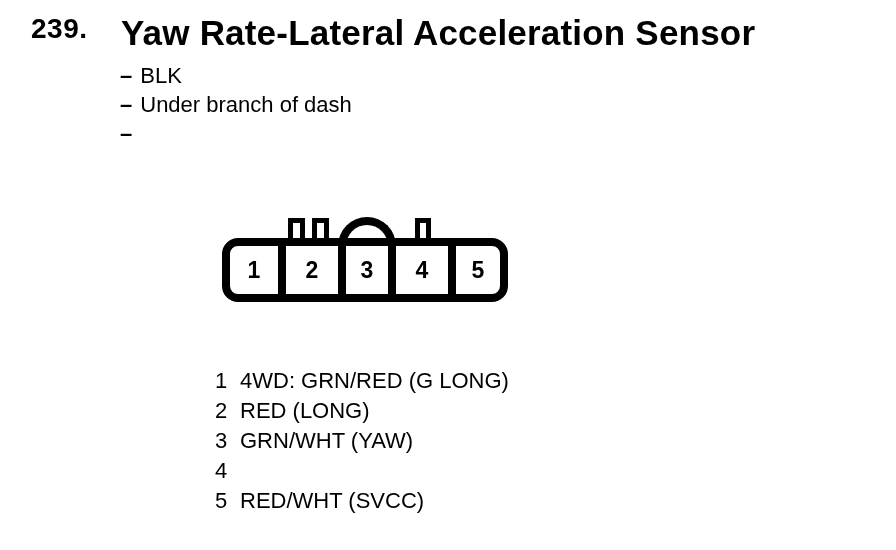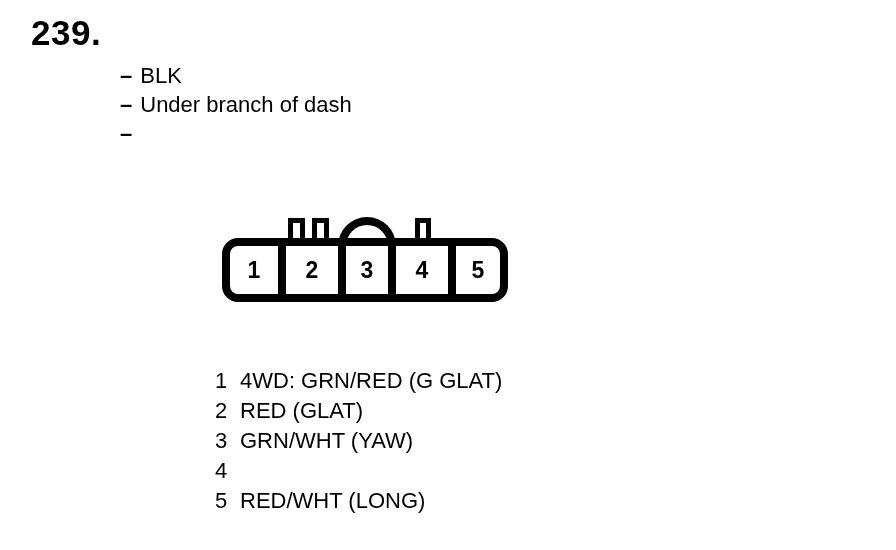--- a/index.html
+++ b/index.html
@@ -12,21 +12,21 @@
     color: #000000;
     font-family: "Liberation Sans", sans-serif;
     overflow: hidden;
   }
 
   
   .title-number {
     position: absolute;
     left: 31px;
     top: 13px;
-    font-size: 35px;
+    font-size: 28px;
     font-weight: bold;
     letter-spacing: 0.5px;
     white-space: nowrap;
     text-align: center;
   }
   .title-text {
     position: absolute;
     left: 121px;
     top: 13px;
     font-size: 35px;
@@ -135,20 +135,21 @@
   }
   .pin-row .pin-num { width: 25px; }
   .pin-row .pin-wire { }
 </style>
 </head>
 <body>
 
 <div class="page">
 
   <div class="title-number">239.</div>
+  <div class="title-text">Yaw Rate-Lateral Acceleration Sensor</div>
 
   <div class="notes">
     <div class="note-line">
       <span class="note-dash">–</span>
       <span class="note-text">BLK</span>
     </div>
     <div class="note-line">
       <span class="note-dash">–</span>
       <span class="note-text">Under branch of dash</span>
     </div>
@@ -170,32 +171,32 @@
     <div class="pin-cell-num p1">1</div>
     <div class="pin-cell-num p2">2</div>
     <div class="pin-cell-num p3">3</div>
     <div class="pin-cell-num p4">4</div>
     <div class="pin-cell-num p5">5</div>
   </div>
 
   <div class="pin-list">
     <div class="pin-row">
       <span class="pin-num">1</span>
-      <span class="pin-wire">4WD: GRN/RED (G GLAT)</span>
+      <span class="pin-wire">4WD: GRN/RED (G LONG)</span>
     </div>
     <div class="pin-row">
       <span class="pin-num">2</span>
-      <span class="pin-wire">RED (GLAT)</span>
+      <span class="pin-wire">RED (LONG)</span>
     </div>
     <div class="pin-row">
       <span class="pin-num">3</span>
       <span class="pin-wire">GRN/WHT (YAW)</span>
     </div>
     <div class="pin-row">
       <span class="pin-num">4</span>
     </div>
     <div class="pin-row">
       <span class="pin-num">5</span>
-      <span class="pin-wire">RED/WHT (LONG)</span>
+      <span class="pin-wire">RED/WHT (SVCC)</span>
     </div>
   </div>
 
 </div>
 
 </body></html>

